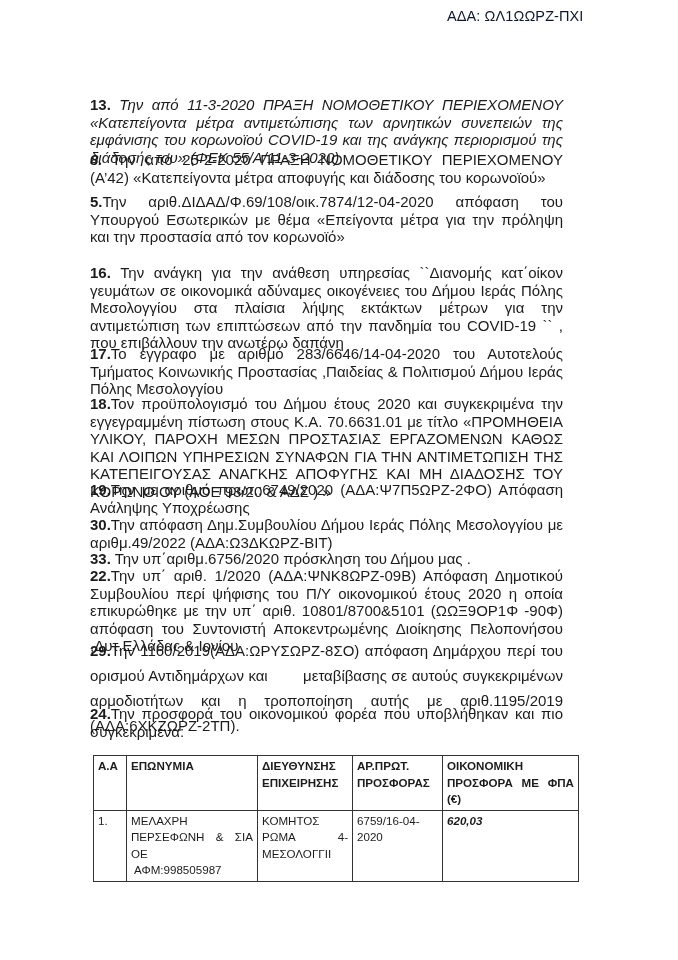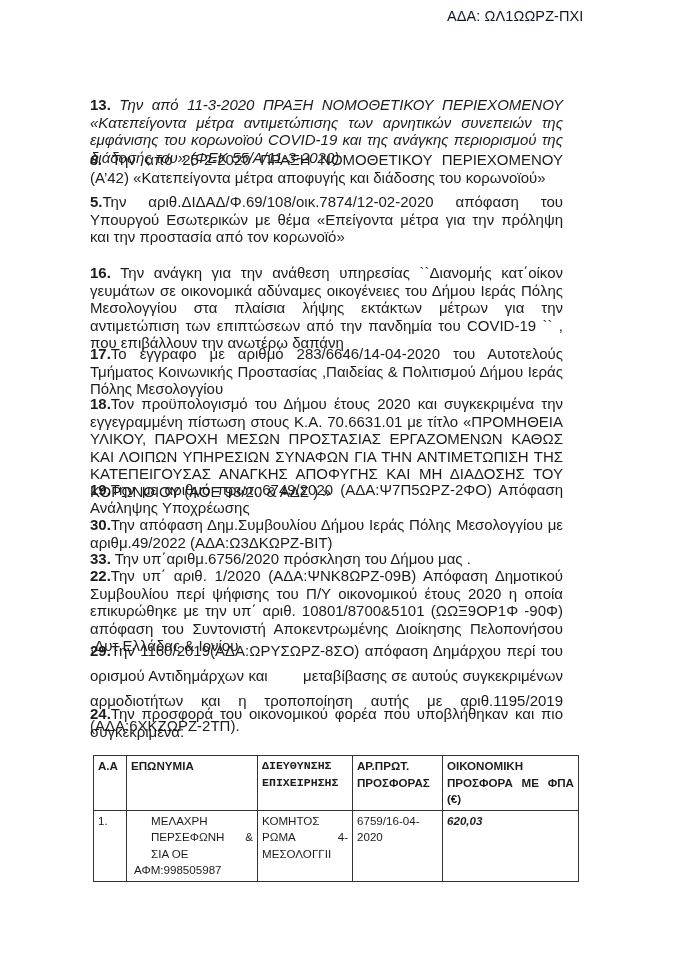--- a/index.html
+++ b/index.html
@@ -26,21 +26,21 @@
     font-size: 11.6px; line-height: 16.5px; color: #1c1c1c;
   }
   table.offers th, table.offers td {
     border: 1.2px solid #333; vertical-align: top;
     padding: 2px 4px 2px 4px; text-align: left;
   }
   table.offers th { font-weight: bold; height: 45px; margin-top: 37px; }
   table.offers td { height: 63px; }
   .c1 { width: 24px; }
   .c2 { width: 122px; }
-  .c3 { width: 86px; font-family: Liberation Mono, monospace; }
+  .c3 { width: 86px; }
   .c4 { width: 81px; }
   .c5 { width: auto; }
   .just { text-align: justify; text-align-last: justify; display: block; }
   .bold { font-weight: bold; font-style: italic; }
 </style>
 </head>
 <body>
 
 <div class="ada">ΑΔΑ: ΩΛ1ΩΩΡΖ-ΠΧΙ</div>
 
@@ -48,21 +48,21 @@
   <span class="num">13.</span>
   <span class="it">Την από 11-3-2020 ΠΡΑΞΗ ΝΟΜΟΘΕΤΙΚΟΥ ΠΕΡΙΕΧΟΜΕΝΟΥ «Κατεπείγοντα μέτρα αντιμετώπισης των αρνητικών συνεπειών της εμφάνισης του κορωνοϊού COVID-19 και της ανάγκης περιορισμού της διάδοσής του» (ΦΕΚ 55/Α/11-3-2020)</span>
 </div>
 
 <div class="para" style="top:151px;">
   <span class="num it">8.</span>
   <span>Την από 25-2-2020 ΠΡΑΞΗ ΝΟΜΟΘΕΤΙΚΟΥ ΠΕΡΙΕΧΟΜΕΝΟΥ (Α’42) «Κατεπείγοντα μέτρα αποφυγής και διάδοσης του κορωνοϊού»</span>
 </div>
 
 <div class="para" style="top:193px;">
-  <span class="num">5.</span><span>Την αριθ.ΔΙΔΑΔ/Φ.69/108/οικ.7874/12-02-2020 απόφαση του Υπουργού Εσωτερικών με θέμα «Επείγοντα μέτρα για την πρόληψη και την προστασία από τον κορωνοϊό»</span>
+  <span class="num">5.</span><span>Την αριθ.ΔΙΔΑΔ/Φ.69/108/οικ.7874/12-04-2020 απόφαση του Υπουργού Εσωτερικών με θέμα «Επείγοντα μέτρα για την πρόληψη και την προστασία από τον κορωνοϊό»</span>
 </div>
 
 <div class="para" style="top:264px;">
   <span class="num">16.</span><span> Την ανάγκη για την ανάθεση υπηρεσίας ``Διανομής κατ΄οίκον γευμάτων σε οικονομικά αδύναμες οικογένειες του Δήμου Ιεράς Πόλης Μεσολογγίου στα πλαίσια λήψης εκτάκτων μέτρων για την αντιμετώπιση των επιπτώσεων από την πανδημία του COVID-19 `` , που επιβάλλουν την ανωτέρω δαπάνη</span>
 </div>
 
 <div class="para" style="top:345px;">
   <span class="num">17.</span><span>Το έγγραφο με αριθμό 283/6646/14-04-2020 του Αυτοτελούς Τμήματος Κοινωνικής Προστασίας ,Παιδείας &amp; Πολιτισμού Δήμου Ιεράς Πόλης Μεσολογγίου</span>
 </div>
 
@@ -103,21 +103,21 @@
       <th class="c4">ΑΡ.ΠΡΩΤ. ΠΡΟΣΦΟΡΑΣ</th>
       <th class="c5">
           <span class="just">ΟΙΚΟΝΟΜΙΚΗ ΠΡΟΣΦΟΡΑ ΜΕ ΦΠΑ (€)</span>
         </th>
     </tr>
   </thead>
   <tbody>
     <tr>
       <td>1.</td>
       <td>
-        <div style="text-align:justify;margin-left:20px;">ΜΕΛΑΧΡΗ ΠΕΡΣΕΦΩΝΗ &amp; ΣΙΑ ΟΕ</div>
+        <div style="text-align:justify;">ΜΕΛΑΧΡΗ ΠΕΡΣΕΦΩΝΗ &amp; ΣΙΑ ΟΕ</div>
         <div style="padding-left:3px;">ΑΦΜ:998505987</div>
       </td>
       <td style="text-align:justify;">ΚΟΜΗΤΟΣ ΡΩΜΑ 4-ΜΕΣΟΛΟΓΓΙΙ</td>
       <td>6759/16-04-2020</td>
       <td class="bold">620,03</td>
     </tr>
   </tbody>
 </table>
 
 </body></html>

